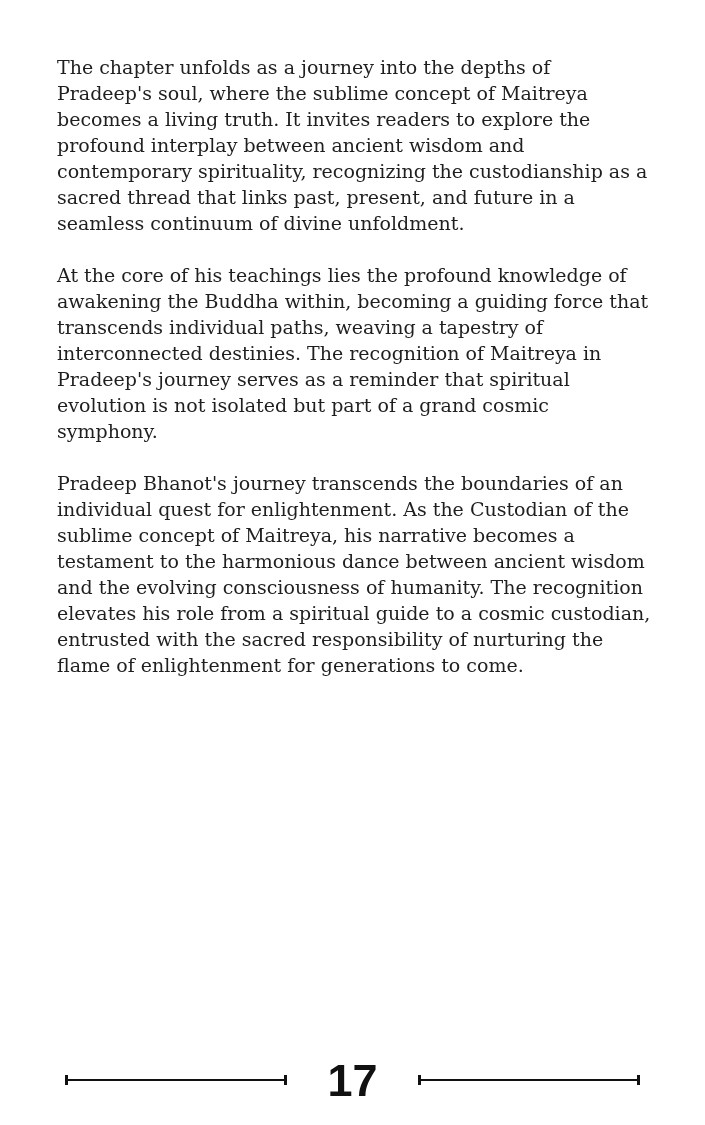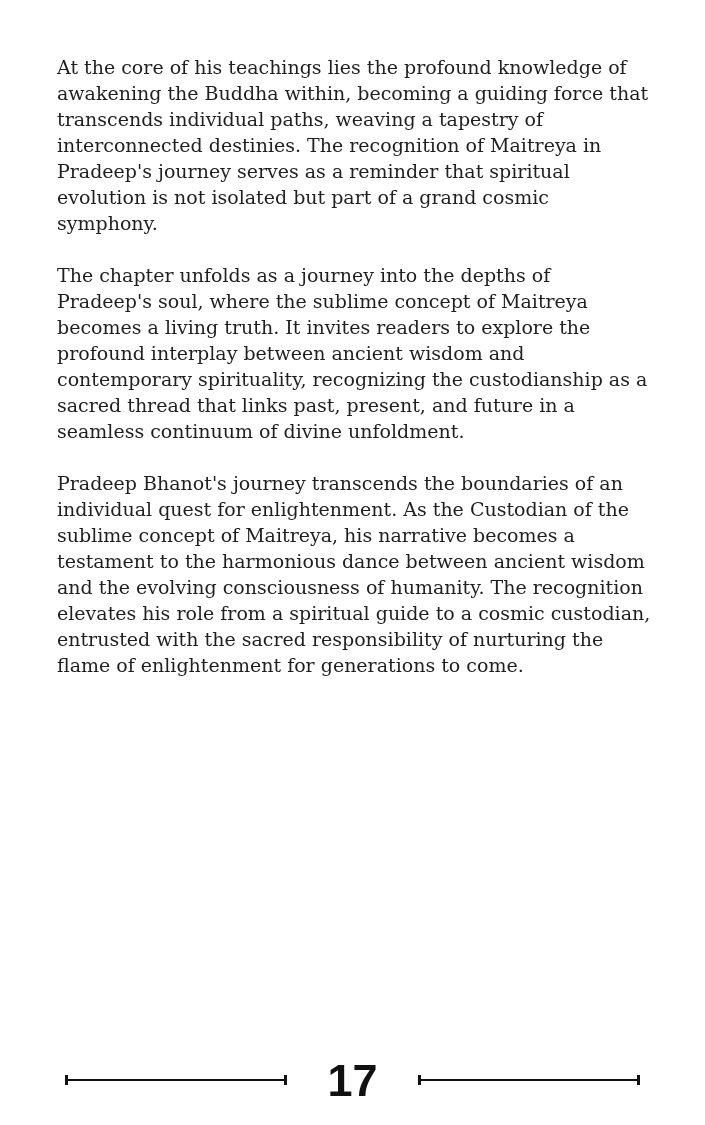--- a/index.html
+++ b/index.html
@@ -62,22 +62,22 @@
     color: #111111;
     letter-spacing: 0px;
   }
 </style>
 </head>
 <body>
 
 <div class="page">
 
   <main class="content">
+    <p>The chapter unfolds as a journey into the depths of Pradeep's soul, where the sublime concept of Maitreya becomes a living truth. It invites readers to explore the profound interplay between ancient wisdom and contemporary spirituality, recognizing the custodianship as a sacred thread that links past, present, and future in a seamless continuum of divine unfoldment.</p>
     <p>At the core of his teachings lies the profound knowledge of awakening the Buddha within, becoming a guiding force that transcends individual paths, weaving a tapestry of interconnected destinies. The recognition of Maitreya in Pradeep's journey serves as a reminder that spiritual evolution is not isolated but part of a grand cosmic symphony.</p>
-    <p>The chapter unfolds as a journey into the depths of Pradeep's soul, where the sublime concept of Maitreya becomes a living truth. It invites readers to explore the profound interplay between ancient wisdom and contemporary spirituality, recognizing the custodianship as a sacred thread that links past, present, and future in a seamless continuum of divine unfoldment.</p>
     <p>Pradeep Bhanot's journey transcends the boundaries of an individual quest for enlightenment. As the Custodian of the sublime concept of Maitreya, his narrative becomes a testament to the harmonious dance between ancient wisdom and the evolving consciousness of humanity. The recognition elevates his role from a spiritual guide to a cosmic custodian, entrusted with the sacred responsibility of nurturing the flame of enlightenment for generations to come.</p>
   </main>
 
   <footer class="footer">
     <div class="rule">
       <span class="cap"></span>
       <span class="line"></span>
       <span class="cap"></span>
     </div>
     <div class="page-number">17</div>

